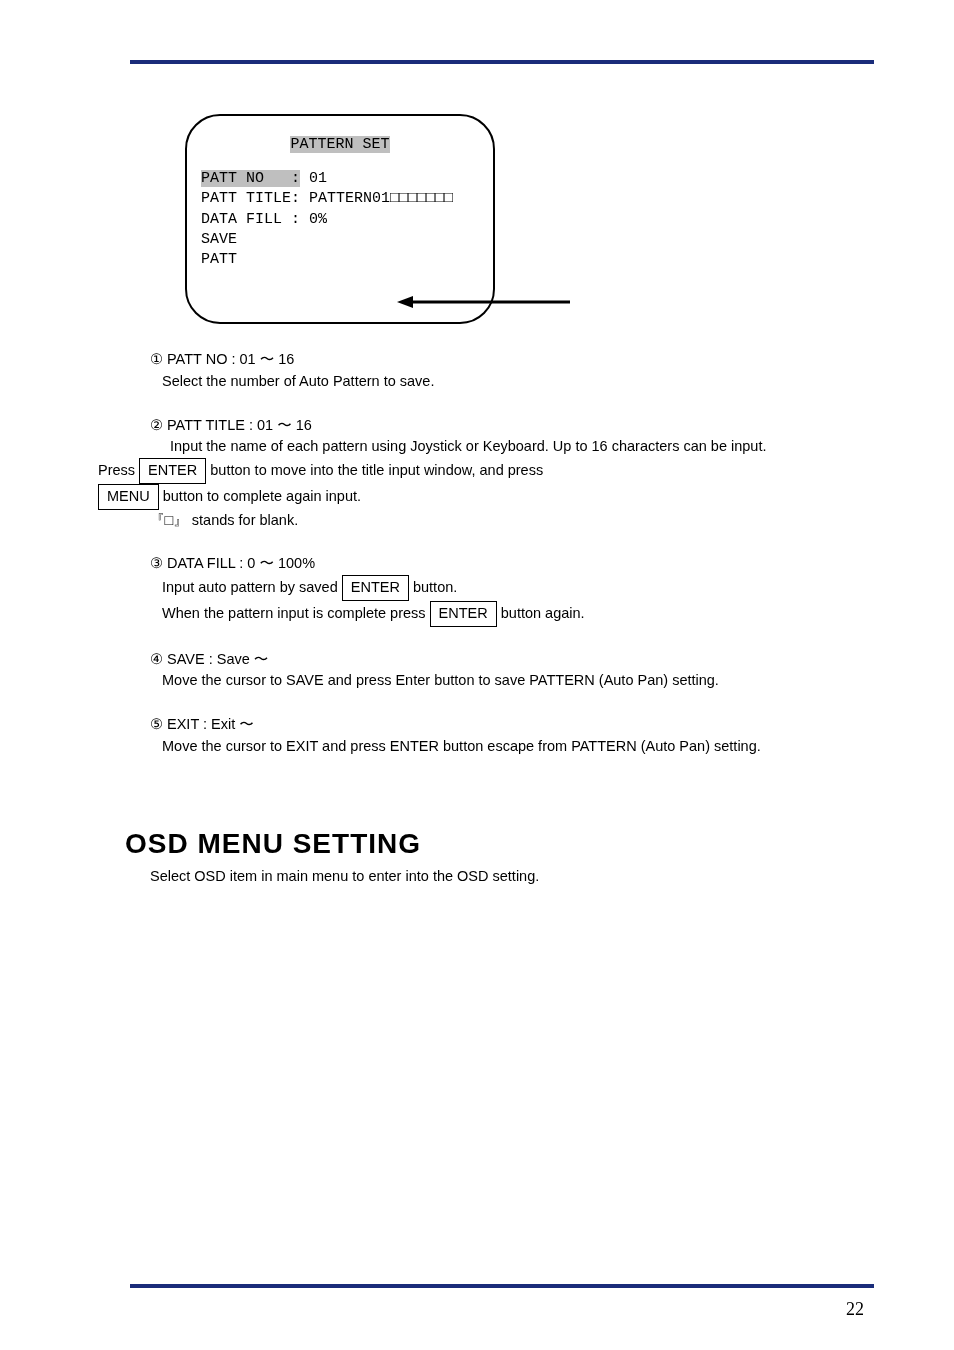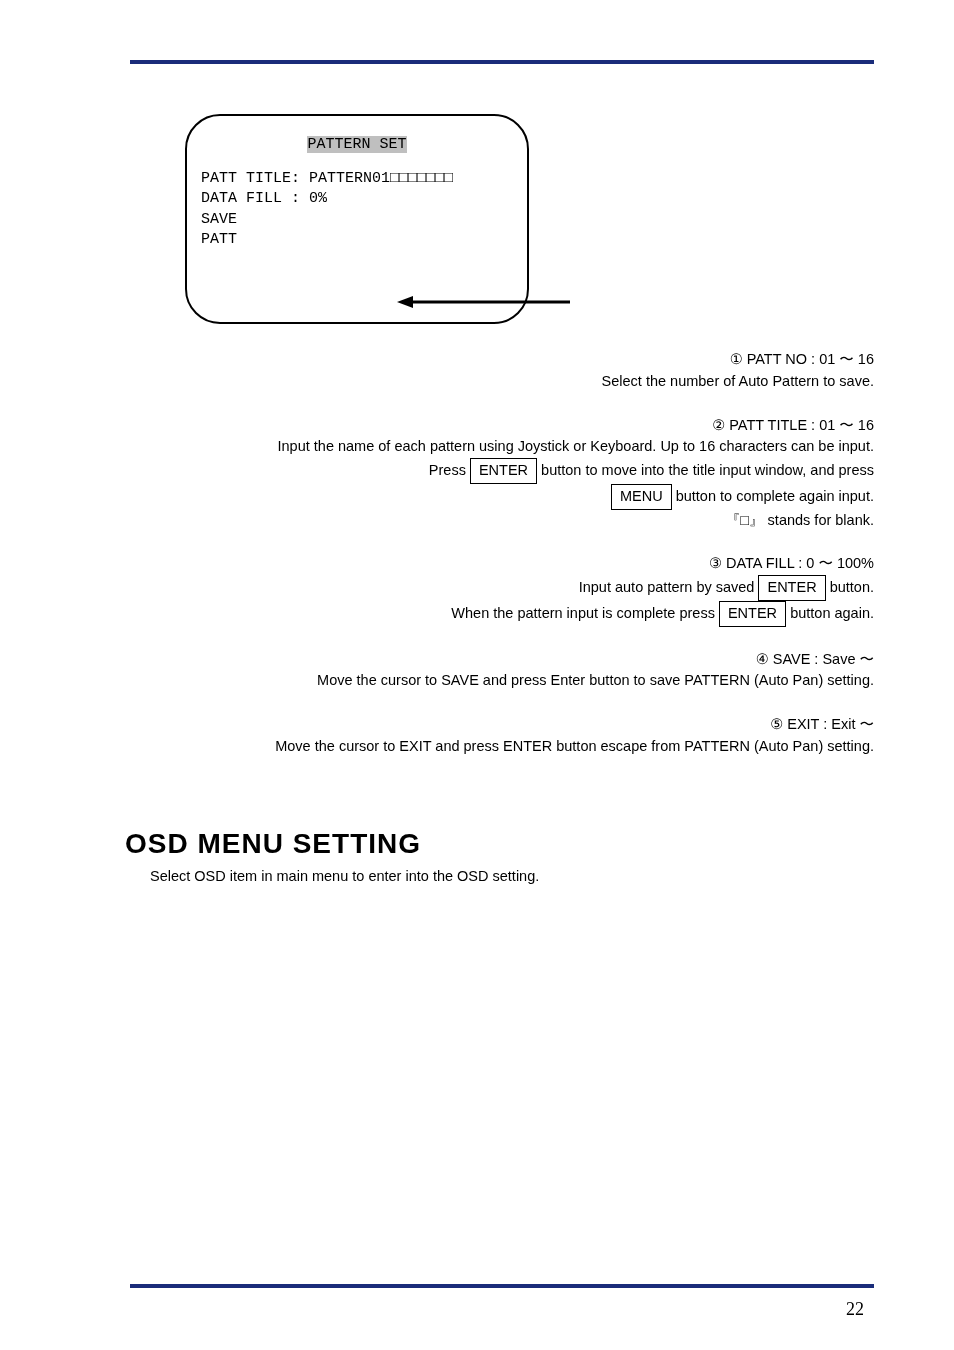--- a/index.html
+++ b/index.html
@@ -31,21 +31,21 @@
     }
     .page-num {
       position: absolute;
       right: 90px;
       bottom: 30px;
       font-size: 18px;
       font-family: Georgia, serif;
     }
     .menu-box {
       position: relative;
-      width: 344px;
+      width: 310px;
       height: 210px;
       border: 2px solid #000;
       border-radius: 35px;
       margin-left: 55px;
       margin-bottom: 25px;
       font-family: "Courier New", monospace;
       font-size: 15px;
       padding: 20px 14px;
       box-sizing: border-box;
     }
@@ -65,21 +65,20 @@
       left: 395px;
       top: 292px;
     }
     .section-text {
       margin-left: 20px;
       font-size: 14.5px;
       line-height: 1.5;
     }
     .para {
       margin-bottom: 22px;
-      text-align: right;
     }
     .boxed {
       border: 1px solid #000;
       padding: 1px 8px;
       font-family: Arial, sans-serif;
       display: inline-block;
     }
     .osd-heading-wrap {
       margin-top: 70px;
     }
@@ -95,20 +94,21 @@
     }
   </style>
 </head>
 <body>
 
 <div class="page">
   <div class="blue-rule"></div>
 
   <div class="menu-box">
     <div class="menu-title"><span class="hl">PATTERN SET</span></div>
+    <div class="menu-line"><span class="hl">PATT NO   :</span><span> 01</span></div>
     <div class="menu-line">PATT TITLE: PATTERN01□□□□□□□</div>
     <div class="menu-line">DATA FILL : 0%</div>
     <div class="menu-line">SAVE</div>
     <div class="menu-line">PATT</div>
   </div>
 
   <svg class="arrow-svg" width="180" height="20">
     <line x1="175" y1="10" x2="15" y2="10" stroke="#000" stroke-width="3"></line>
     <polygon points="2,10 18,4 18,16" fill="#000"></polygon>
   </svg>
@@ -146,21 +146,21 @@
       </div>
     </div>
 
     <div class="para">
       <div>④ SAVE : Save 〜</div>
       <div style="margin-left:12px">Move the cursor to SAVE and press Enter button to save PATTERN (Auto Pan) setting.</div>
     </div>
 
     <div class="para">
       <div>⑤ EXIT : Exit 〜</div>
-      <div style="margin-left:24px">Move the cursor to EXIT and press ENTER button escape from PATTERN (Auto Pan) setting.</div>
+      <div style="margin-left:12px">Move the cursor to EXIT and press ENTER button escape from PATTERN (Auto Pan) setting.</div>
     </div>
   </div>
 
   <div class="osd-heading-wrap" style="margin-left:-5px">
     <div class="osd-heading">OSD MENU SETTING</div>
     <div class="osd-sub" style="margin-left:25px">Select OSD item in main menu to enter into the OSD setting.</div>
   </div>
 </div>
 
 <div class="blue-rule-bottom"></div>

